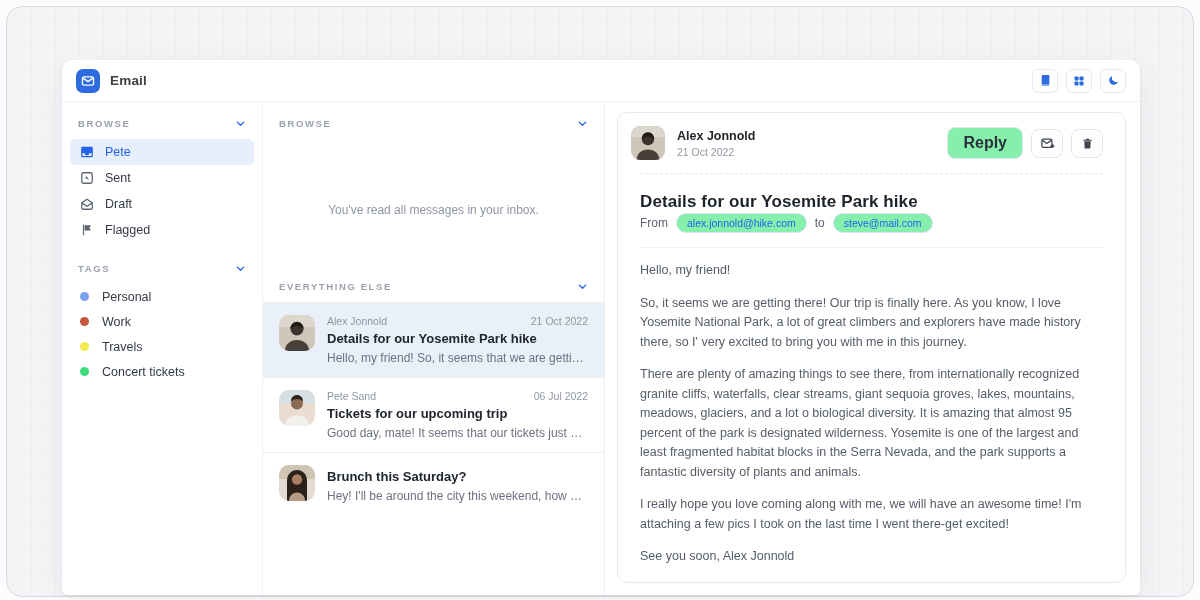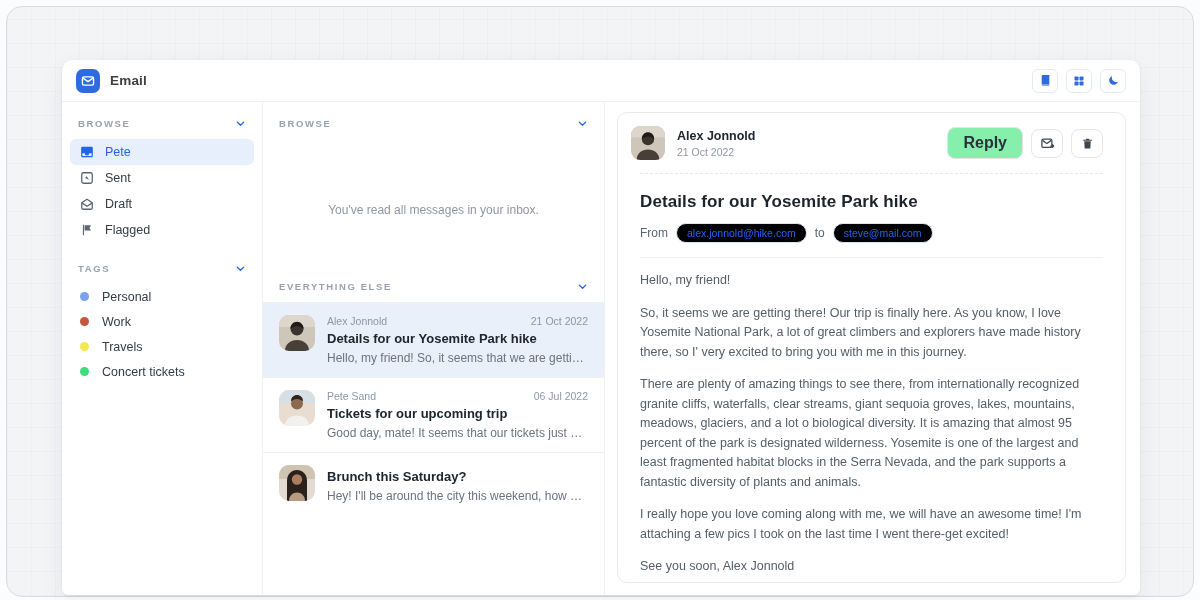--- a/index.html
+++ b/index.html
@@ -68,22 +68,22 @@
   .d-head { display:flex; align-items:center; gap:12px; }
   .d-avatar { width:34px; height:34px; border-radius:9px; overflow:hidden; flex:0 0 34px; }
   .d-name { font-size:12.5px; font-weight:700; color:#20262e; }
   .d-date { font-size:10.5px; color:#8f96a3; margin-top:3px; }
   .d-actions { margin-left:auto; display:flex; gap:8px; align-items:center; }
   .reply-btn { border:1px solid #e3e6ea; background:#86efac; border-radius:8px; padding:6px 15px; font-size:16px; font-weight:600; color:#2b313a; cursor:pointer; font-family:"Liberation Sans",sans-serif;text-align:center; }
   .sq-btn { border:1px solid #e3e6ea; background:#fff; border-radius:8px; width:32px; height:29px; display:flex; align-items:center; justify-content:center; cursor:pointer; color:#3f4650; }
   .d-divider { border-top:1px dashed #e4e7eb; margin:13px 0 0 9px; }
   .d-content { padding-left:9px; }
   .d-subject { font-size:17px; font-weight:700; color:#1d232b; margin-top:18px; letter-spacing:.1px; }
-  .d-fromto { display:flex; align-items:center; gap:8px; margin-top:11px; font-size:12px; color:#5b6470; }
-  .chip { font-size:10.5px; color:#2563eb; border:1px solid #d9e4f9; background:#000000; border-radius:999px; padding:3px 10px; cursor:pointer; }
+  .d-fromto { display:flex; align-items:center; gap:8px; margin-top:1px; font-size:12px; color:#5b6470; }
+  .chip { font-size:10.5px; color:#2563eb; border:1px solid #d9e4f9; background:#86efac; border-radius:999px; padding:3px 10px; cursor:pointer; }
   .d-sep { border-top:1px solid #eef0f3; margin-top:14px; }
   .d-body { margin-top:2px; }
   .d-body p { font-size:12.5px; color:#555d68; line-height:1.56; margin-top:13px; max-width:505px; }
 
   .chev { color:#2563eb; display:flex; cursor:pointer; }
 </style>
 </head>
 <body>
 
 <div class="frame"></div>

